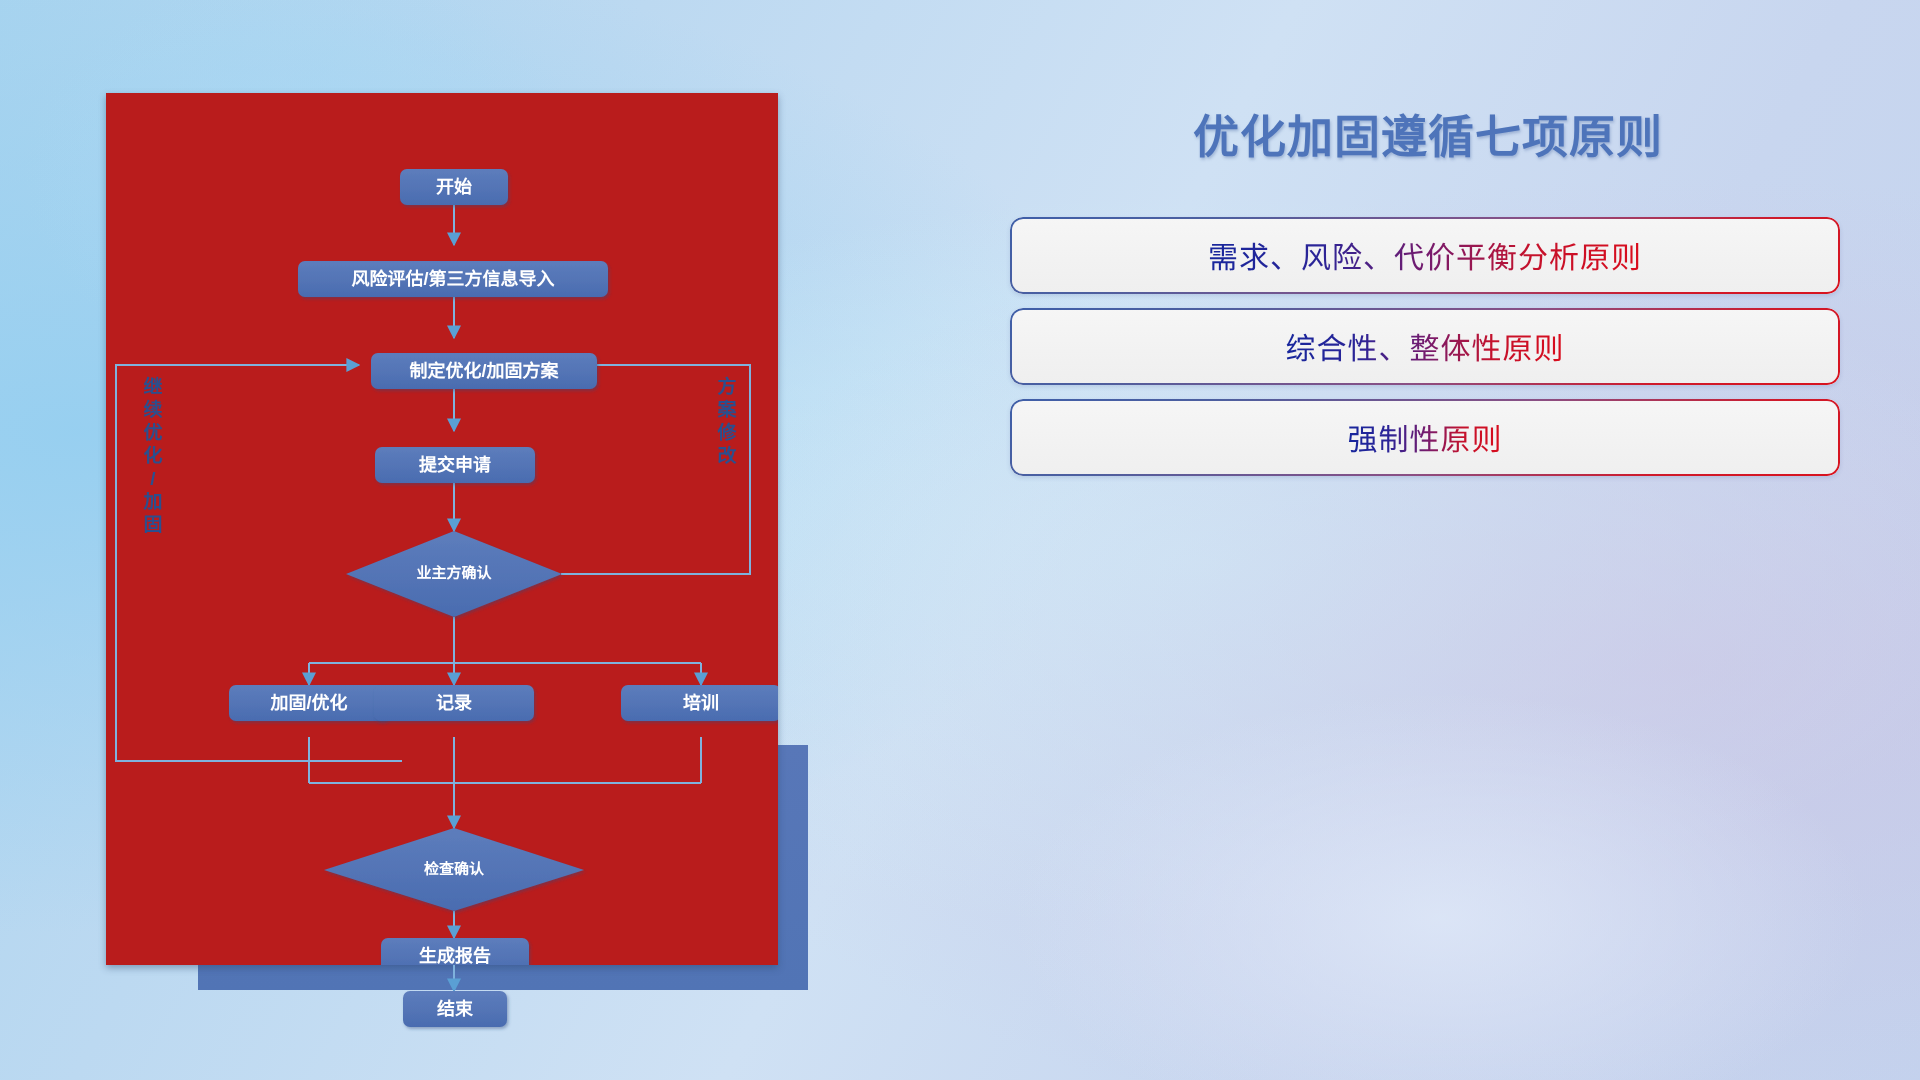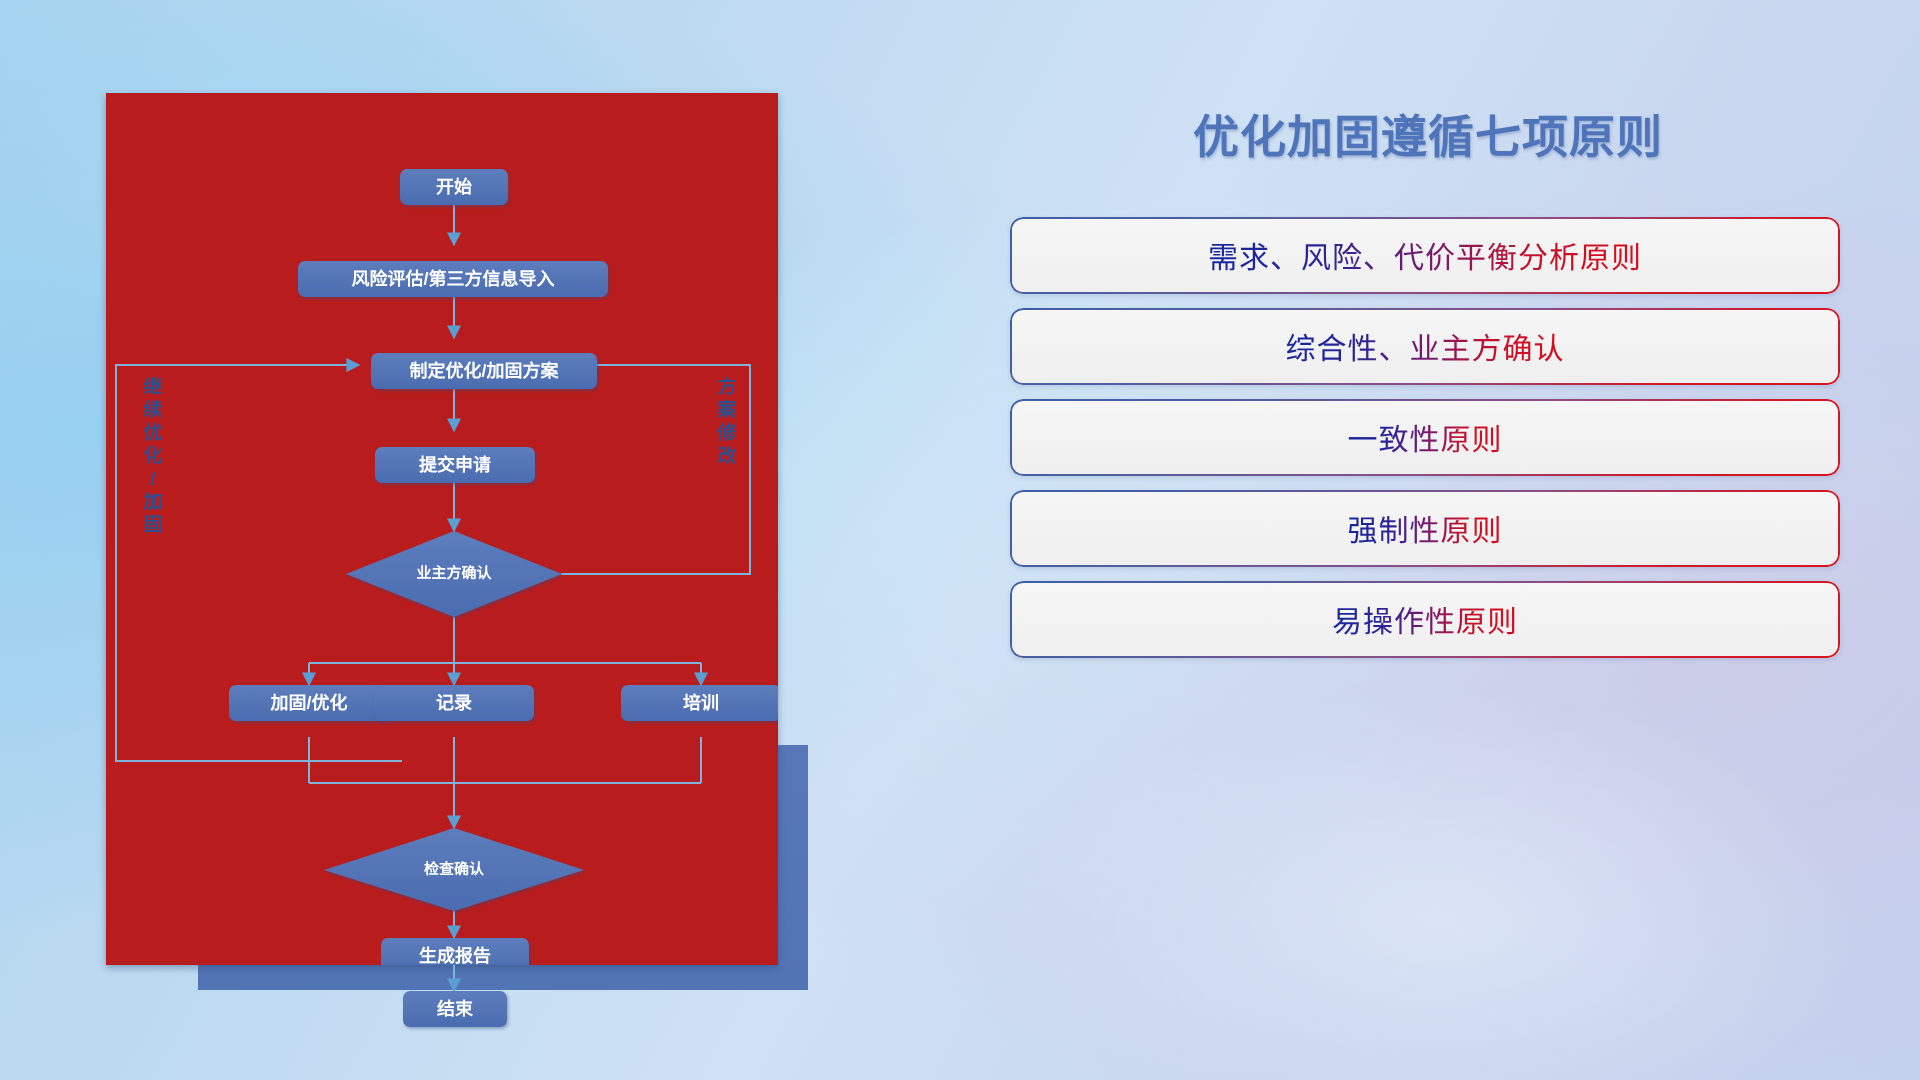--- a/index.html
+++ b/index.html
@@ -224,25 +224,19 @@
 <div style="position:absolute;left:106px;top:965px;width:672px;height:0;"></div>
 
 <div id="right-pane">
   <h1 id="deck-title">优化加固遵循七项原则</h1>
 
   <ul id="principle-list">
     <li class="principle-item">
       <span class="principle-label">需求、风险、代价平衡分析原则</span>
     </li>
     <li class="principle-item">
-      <span class="principle-label">综合性、业主方确认</span>
-    </li>
-    <li class="principle-item">
-      <span class="principle-label">一致性原则</span>
+      <span class="principle-label">综合性、整体性原则</span>
     </li>
     <li class="principle-item">
       <span class="principle-label">强制性原则</span>
     </li>
-    <li class="principle-item">
-      <span class="principle-label">易操作性原则</span>
-    </li>
   </ul>
 </div>
 
 </body></html>

